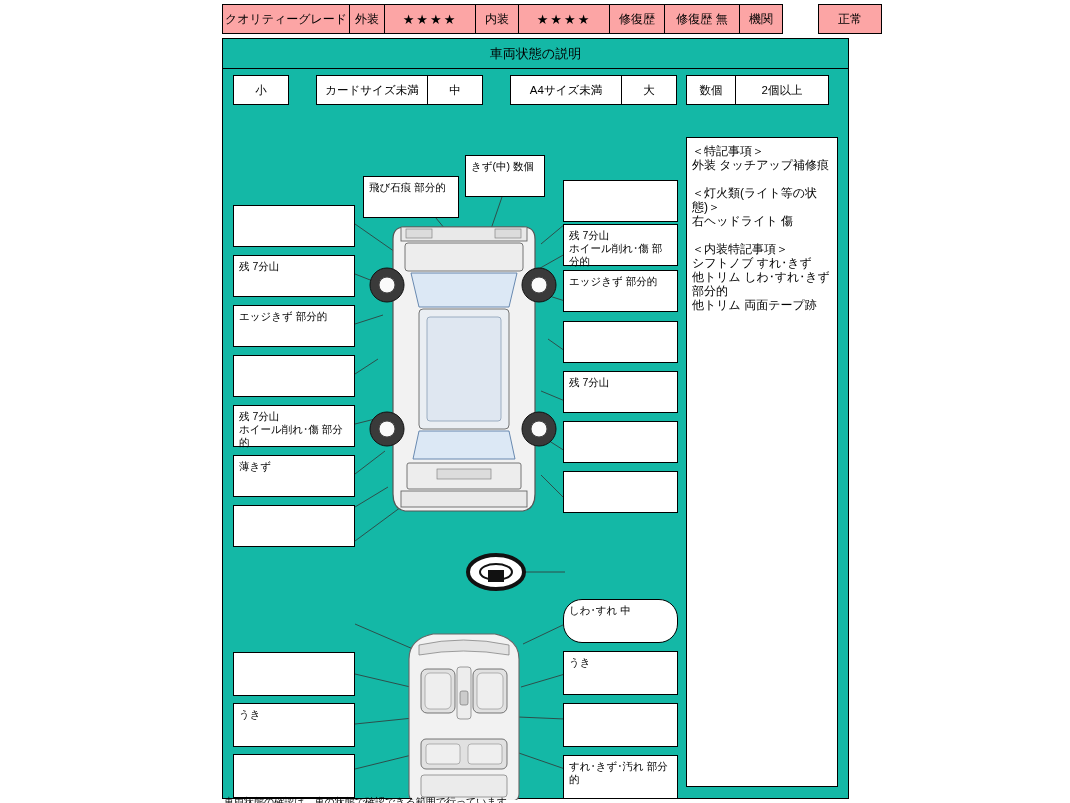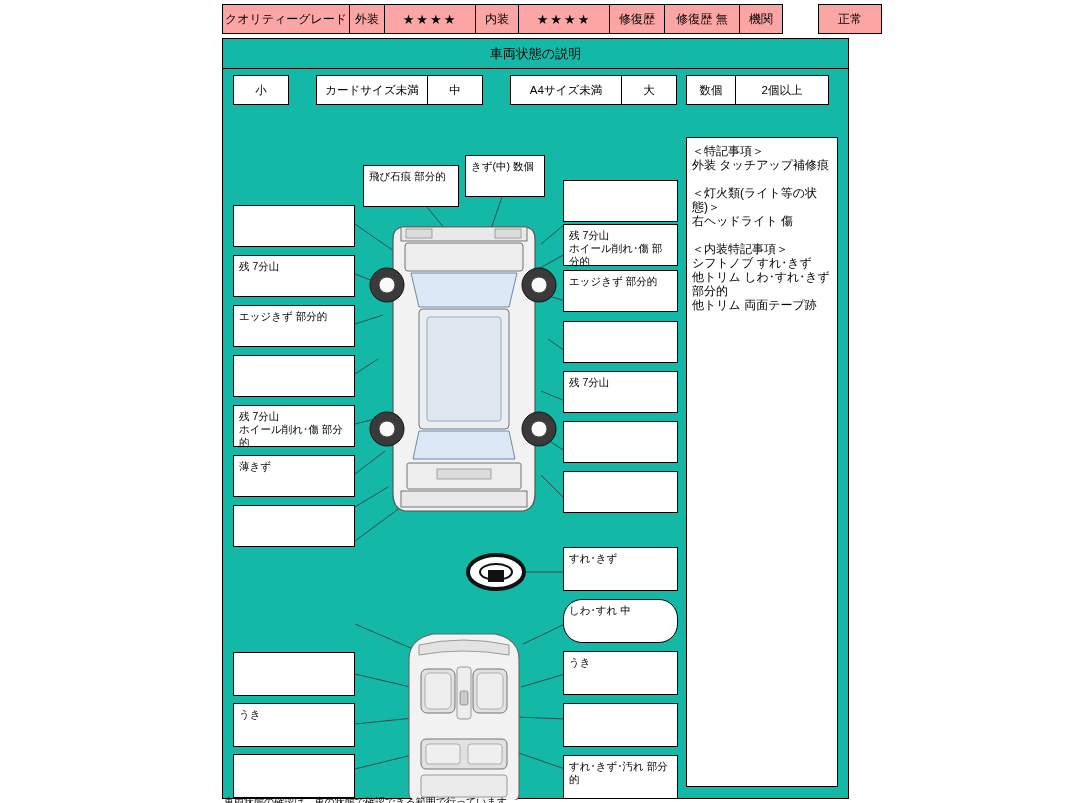--- a/index.html
+++ b/index.html
@@ -278,33 +278,32 @@
 
     <div class="cbox" style="left:10px; top:166px; width:122px; height:42px;"></div>
     <div class="cbox" style="left:10px; top:216px; width:122px; height:42px;">残 7分山</div>
     <div class="cbox" style="left:10px; top:266px; width:122px; height:42px;">エッジきず 部分的</div>
     <div class="cbox" style="left:10px; top:316px; width:122px; height:42px;"></div>
     <div class="cbox" style="left:10px; top:366px; width:122px; height:42px;">残 7分山
 ホイール削れ･傷 部分的</div>
     <div class="cbox" style="left:10px; top:416px; width:122px; height:42px;">薄きず</div>
     <div class="cbox" style="left:10px; top:466px; width:122px; height:42px;"></div>
 
-    <div class="cbox" style="left:140px; top:126px; width:96px; height:42px;">飛び石痕 部分的</div>
+    <div class="cbox" style="left:140px; top:137px; width:96px; height:42px;">飛び石痕 部分的</div>
     <div class="cbox" style="left:242px; top:116px; width:80px; height:42px;">きず(中) 数個</div>
 
     <div class="cbox" style="left:340px; top:141px; width:115px; height:42px;"></div>
     <div class="cbox" style="left:340px; top:185px; width:115px; height:42px;">残 7分山
 ホイール削れ･傷 部分的</div>
     <div class="cbox" style="left:340px; top:231px; width:115px; height:42px;">エッジきず 部分的</div>
     <div class="cbox" style="left:340px; top:282px; width:115px; height:42px;"></div>
     <div class="cbox" style="left:340px; top:332px; width:115px; height:42px;">残 7分山</div>
     <div class="cbox" style="left:340px; top:382px; width:115px; height:42px;"></div>
     <div class="cbox" style="left:340px; top:432px; width:115px; height:42px;"></div>
 
-    <div class="cbox" style="left:340px; top:508px; width:115px; height:44px;">すれ･きず</div>
     <div class="cbox" style="left:340px; top:560px; width:115px; height:44px;border-radius:19px;">しわ･すれ 中</div>
     <div class="cbox" style="left:340px; top:612px; width:115px; height:44px;">うき</div>
     <div class="cbox" style="left:340px; top:664px; width:115px; height:44px;"></div>
     <div class="cbox" style="left:340px; top:716px; width:115px; height:44px;">すれ･きず･汚れ 部分的</div>
 
     <div class="cbox" style="left:10px; top:613px; width:122px; height:44px;"></div>
     <div class="cbox" style="left:10px; top:664px; width:122px; height:44px;">うき</div>
     <div class="cbox" style="left:10px; top:715px; width:122px; height:44px;"></div>
 
     <div class="remarks">＜特記事項＞

